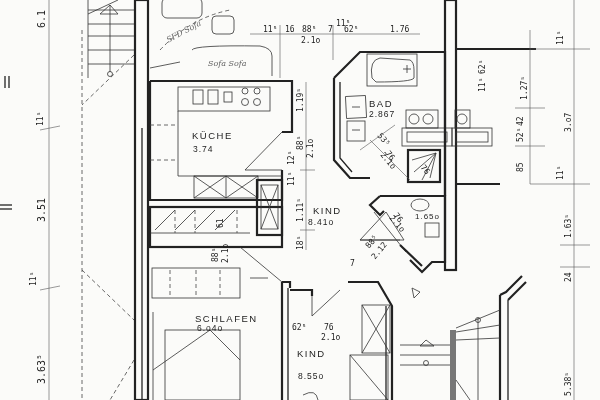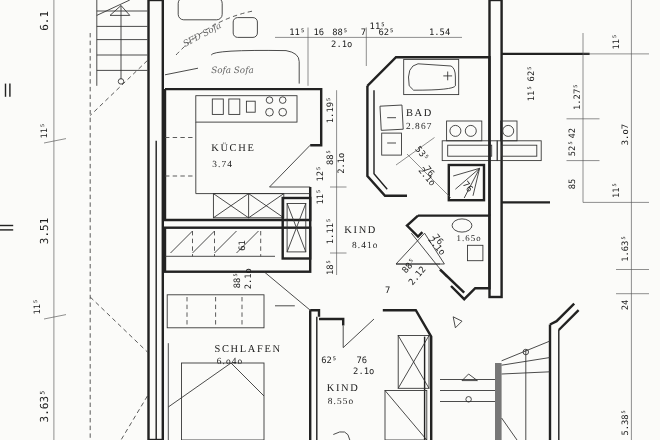--- a/index.html
+++ b/index.html
@@ -3,21 +3,21 @@
 <meta charset="utf-8">
 <style>
   html,body{margin:0;padding:0;background:#fbfbf9;}
   body{width:600px;height:400px;overflow:hidden;position:relative;font-family:"DejaVu Sans",sans-serif;}
   svg{position:absolute;left:0;top:0;}
   .w{stroke:#222;stroke-width:2.2;fill:none;}
   .wt{stroke:#222;stroke-width:1.3;fill:none;}
   .th{stroke:#333;stroke-width:0.8;fill:none;}
   .ds{stroke:#444;stroke-width:0.8;fill:none;stroke-dasharray:4 3;}
   .dim{stroke:#555;stroke-width:0.6;fill:none;}
-  .lbl{position:absolute;color:#1c1c1c;font-family:Liberation Serif, serif;white-space:nowrap;line-height:1;}
+  .lbl{position:absolute;color:#1c1c1c;font-family:Liberation Sans, sans-serif;white-space:nowrap;line-height:1;}
   .room{font-size:9.5px;letter-spacing:1.5px;}
   .area{font-size:8.5px;letter-spacing:1px;}
   .d{font-size:8px;font-family:"DejaVu Sans Mono",monospace;}
   .v{transform-origin:left top;transform:rotate(-90deg);}
   .hand{font-family:"DejaVu Serif",serif;font-size:8px;color:#666;font-style:italic;}
 </style>
 </head>
 <body>
 
 <svg width="600" height="400" viewBox="0 0 600 400">
@@ -195,41 +195,41 @@
   <line class="dim" x1="300" y1="230" x2="315" y2="230"></line>
 </svg>
 
 <div class="lbl room" style="left:192px;top:131px">KÜCHE</div>
 <div class="lbl area" style="left:193px;top:145px">3.74</div>
 
 <div class="lbl room" style="left:369px;top:99px">BAD</div>
 <div class="lbl area" style="left:369px;top:110px">2.867</div>
 
 <div class="lbl room" style="left:313px;top:206px">KIND</div>
-<div class="lbl area" style="left:320px;top:218px">8.41o</div>
+<div class="lbl area" style="left:308px;top:218px">8.41o</div>
 
 <div class="lbl room" style="left:195px;top:314px">SCHLAFEN</div>
 <div class="lbl area" style="left:197px;top:324px">6.o4o</div>
 
 <div class="lbl room" style="left:297px;top:349px">KIND</div>
-<div class="lbl area" style="left:298px;top:360px">8.55o</div>
+<div class="lbl area" style="left:298px;top:372px">8.55o</div>
 
 <div class="lbl area" style="left:415px;top:213px;font-size:8px">1.65o</div>
 
 <div class="lbl hand" style="left:165px;top:28px;transform:rotate(-28deg)">SFD Sofa</div>
-<div class="lbl hand" style="left:192px;top:60px">Sofa Sofa</div>
+<div class="lbl hand" style="left:208px;top:60px">Sofa Sofa</div>
 
 <div class="lbl d" style="left:263px;top:26px">11⁵</div>
 <div class="lbl d" style="left:285px;top:26px">16</div>
 <div class="lbl d" style="left:302px;top:26px">88⁵</div>
 <div class="lbl d" style="left:301px;top:37px">2.1o</div>
 <div class="lbl d" style="left:328px;top:26px">7</div>
 <div class="lbl d" style="left:336px;top:20px">11⁵</div>
 <div class="lbl d" style="left:344px;top:26px">62⁵</div>
-<div class="lbl d" style="left:390px;top:26px">1.54</div>
+<div class="lbl d" style="left:390px;top:26px">1.76</div>
 
 <div class="lbl d v" style="left:297px;top:112px">1.19⁵</div>
 <div class="lbl d v" style="left:297px;top:150px">88⁵</div>
 <div class="lbl d v" style="left:307px;top:158px">2.1o</div>
 <div class="lbl d v" style="left:288px;top:165px">12⁵</div>
 <div class="lbl d v" style="left:288px;top:186px">11⁵</div>
 
 <div class="lbl d v" style="left:297px;top:222px">1.11⁵</div>
 <div class="lbl d v" style="left:297px;top:250px">18⁵</div>
 

